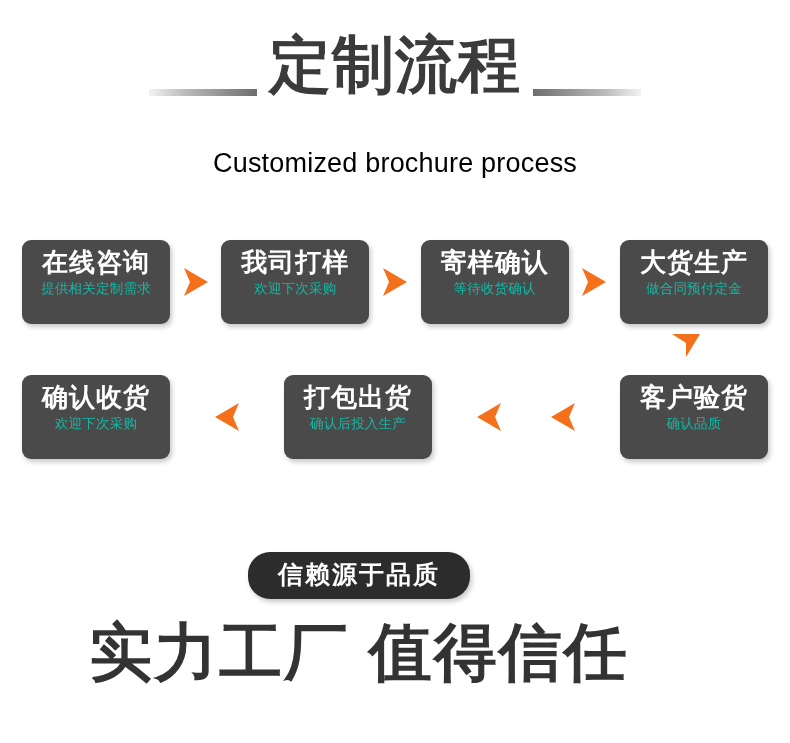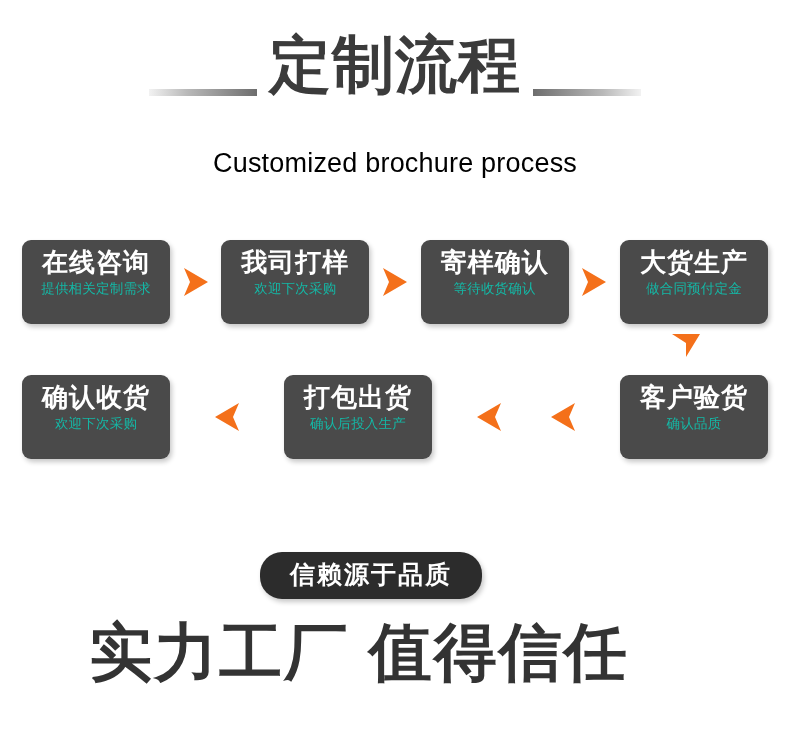--- a/index.html
+++ b/index.html
@@ -137,21 +137,21 @@
   
   .footer {
     position: absolute;
     left: 0;
     top: 540px;
     width: 790px;
     height: 200px;
   }
   .pill-wrap {
     position: absolute;
-    left: 12px;
+    left: 0;
     top: 12px;
     width: 718px;
     display: flex;
     justify-content: center;
     align-items: flex-end;
   }
   .pill {
     background: #2c2c2c;
     color: #ffffff;
     border-radius: 22px;

